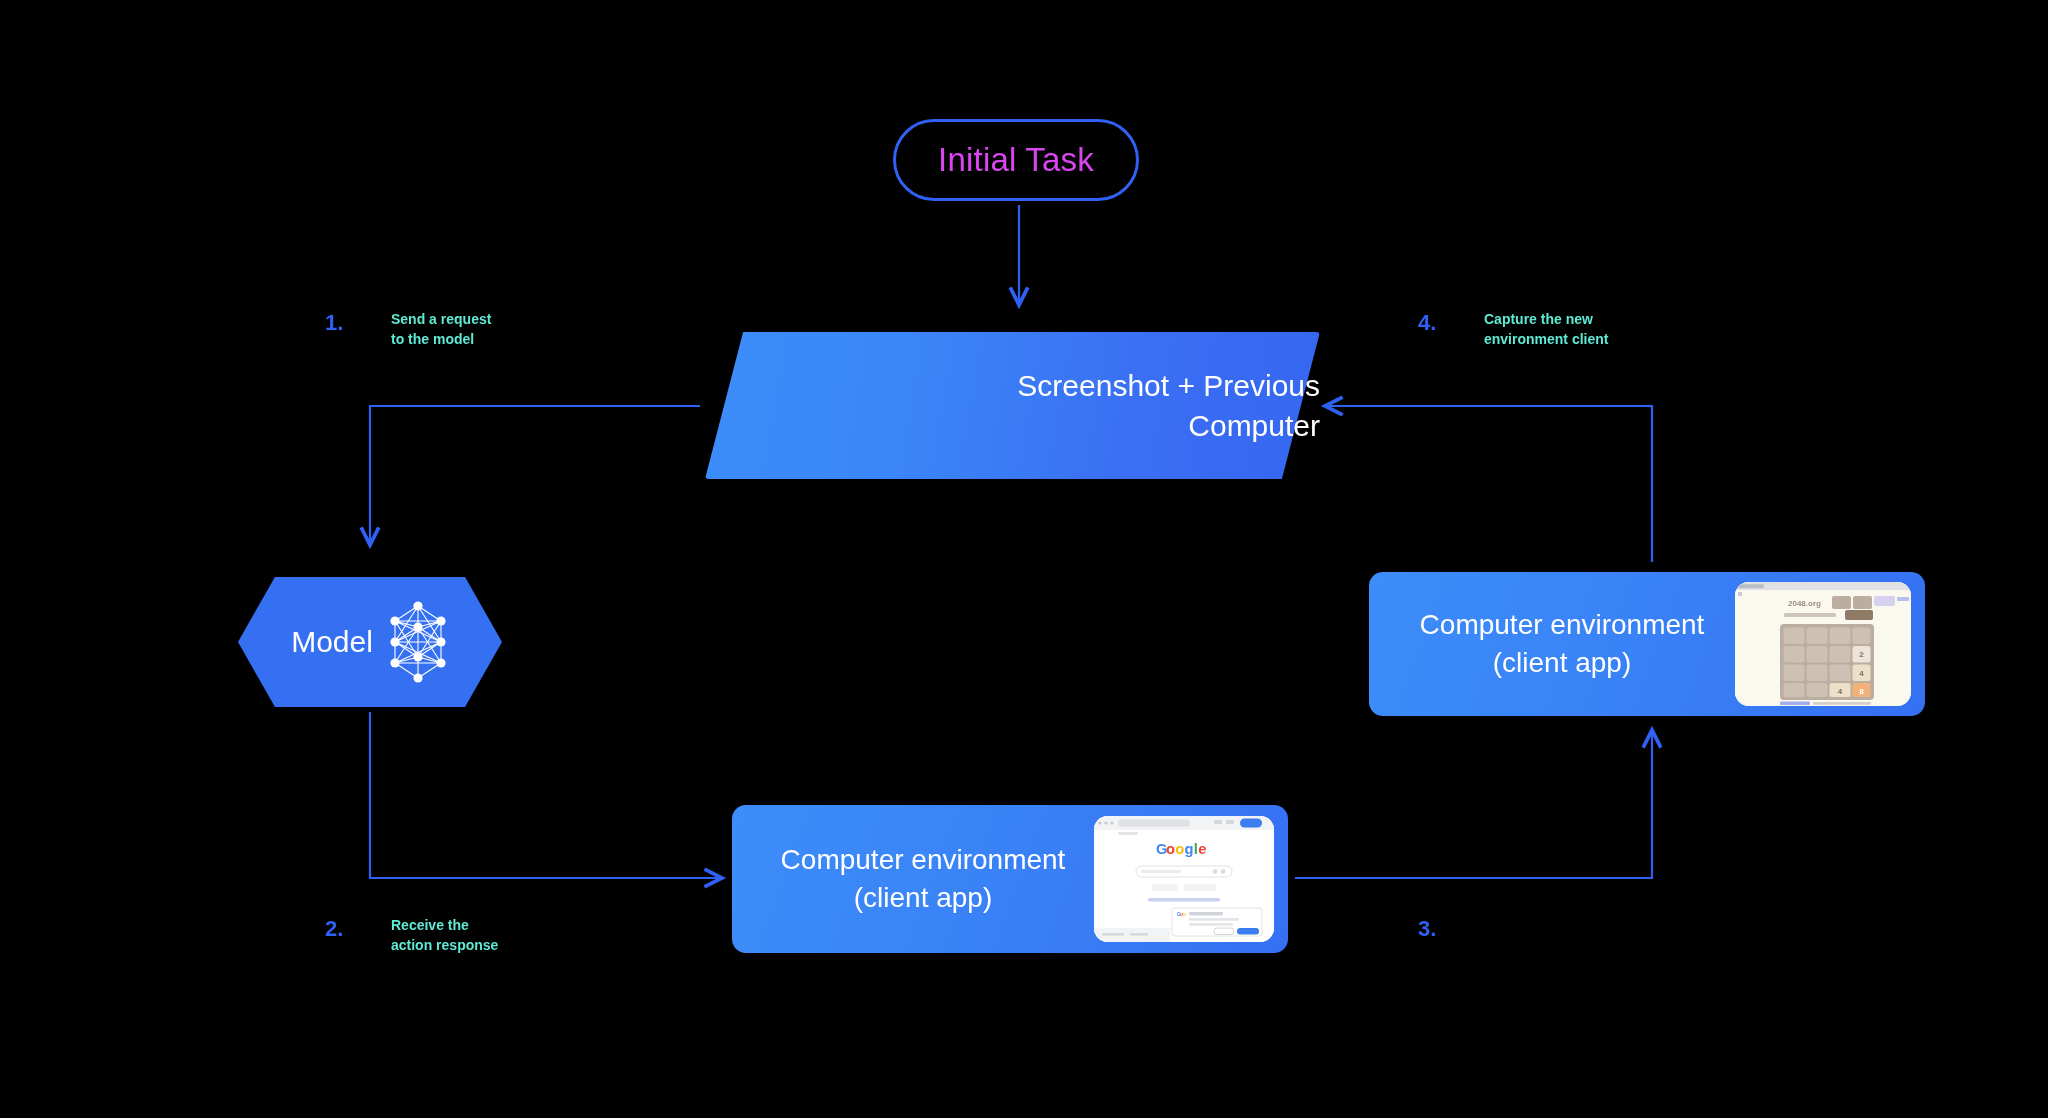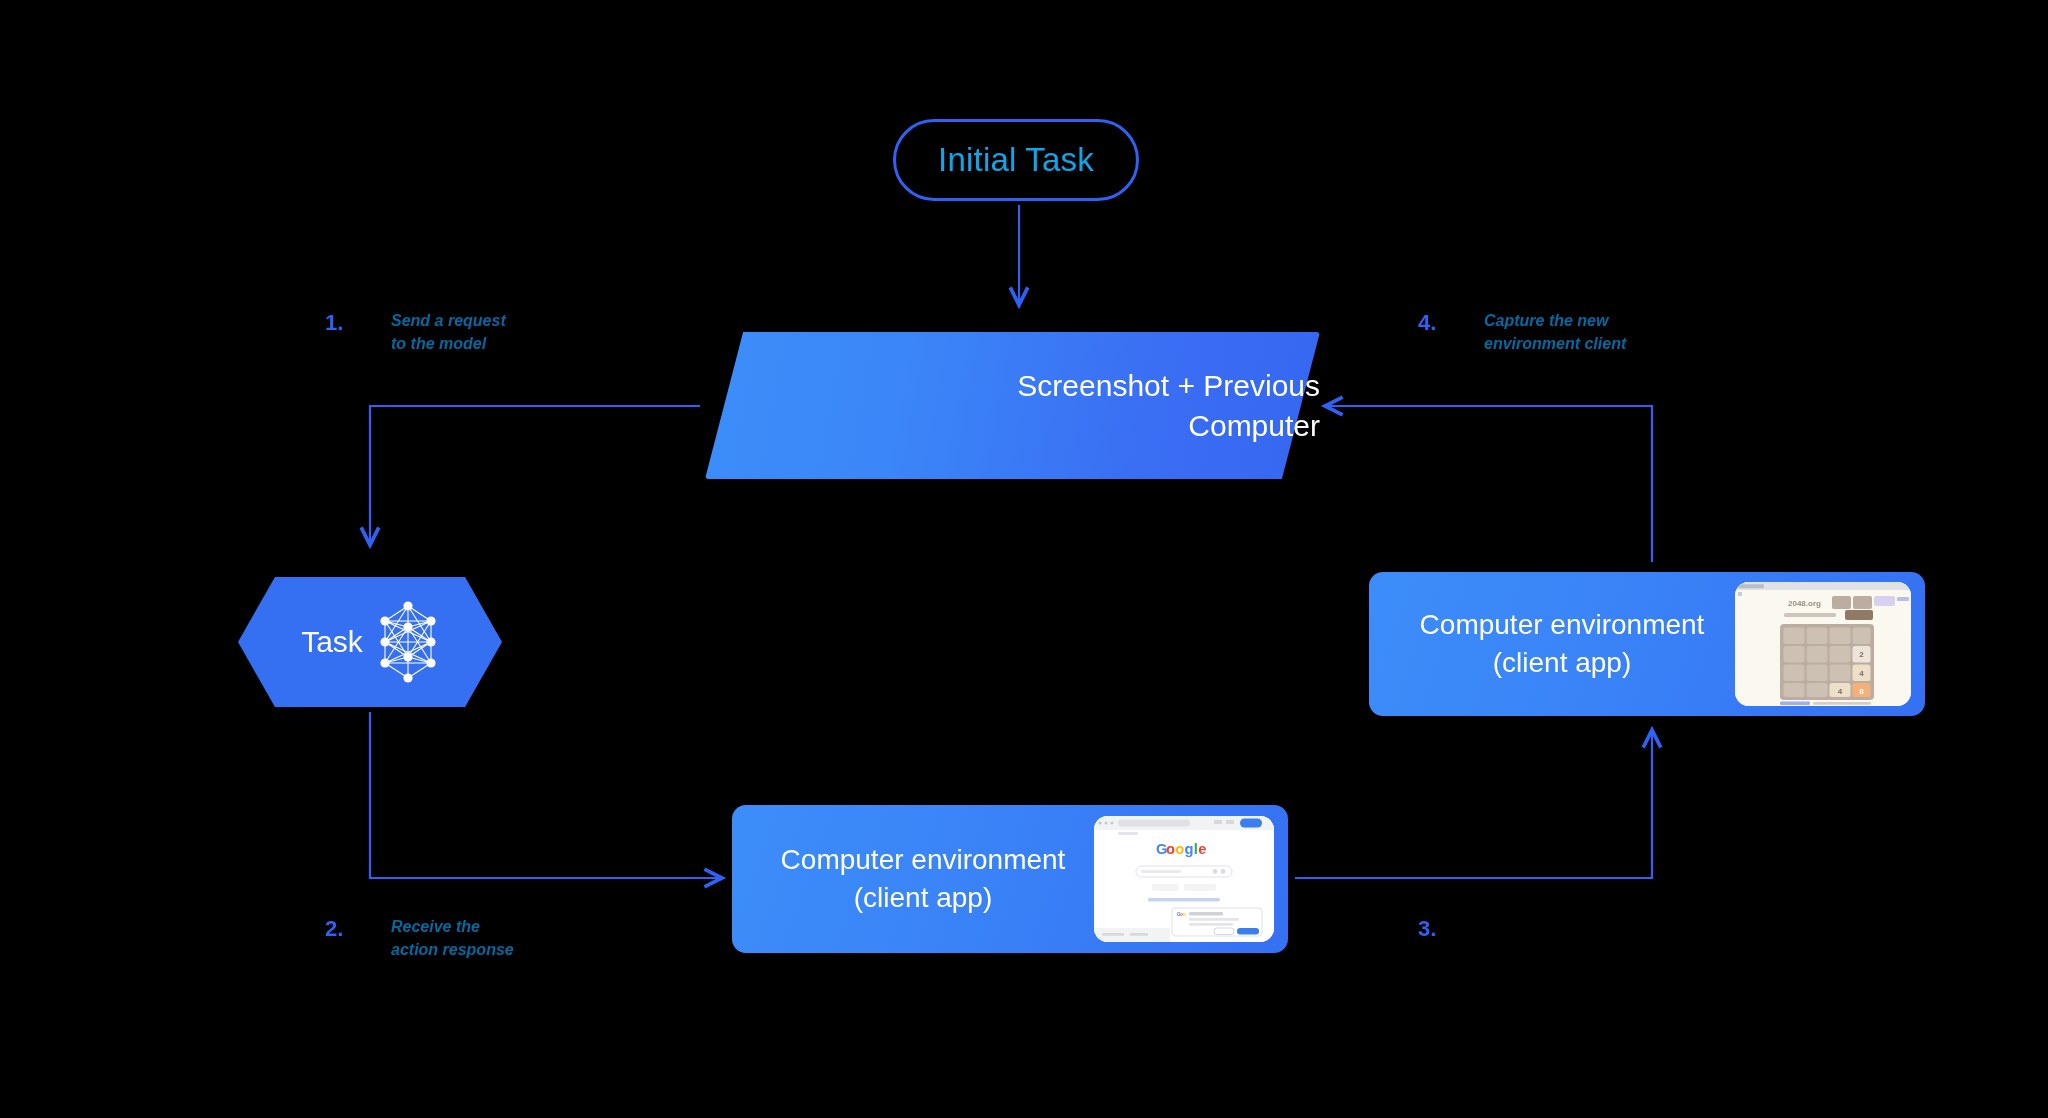--- a/index.html
+++ b/index.html
@@ -26,21 +26,21 @@
     width: 246px;
     height: 82px;
     border: 3px solid #2f61f5;
     border-radius: 41px;
     box-sizing: border-box;
     display: flex;
     align-items: center;
     justify-content: center;
   }
   .pill-label {
-    color: #0ea5e9;
+    color: #d946ef;
     font-size: 33px;
     letter-spacing: 0.2px;
     white-space: nowrap;
   }
 
   
   .parallelogram {
     position: absolute;
     left: 705px;
     top: 332px;
@@ -134,26 +134,25 @@
     gap: 0px;
   }
   .step-num {
     color: #2f61f5;
     font-size: 22px;
     font-weight: bold;
     width: 66px;
     flex: 0 0 auto;
   }
   .step-text {
-    color: #0369a1;
-    font-size: 16px;
+    color: #5eead4;
+    font-size: 14px;
     font-weight: bold;
     line-height: 1.42;
     white-space: pre-line;
-    font-style: italic;
   }
   .step-1 { left: 325px; top: 310px; }
   .step-4 { left: 1418px; top: 310px; }
   .step-2 { left: 325px; top: 916px; }
   .step-3 { left: 1418px; top: 916px; }
 
   
   #connectors {
     position: absolute;
     left: 0; top: 0;
@@ -192,21 +191,21 @@
     <div class="shape"></div>
     <div class="ptext">
       <span>Screenshot + Previous</span>
       <span>Computer</span>
     </div>
   </div>
 
   <div class="hexagon">
     <div class="hshape"></div>
     <div class="hinner">
-      <span class="hlabel">Task</span>
+      <span class="hlabel">Model</span>
       <svg class="nn-icon" viewBox="0 0 62 86">
         <g stroke="#ffffff" stroke-width="1.1" fill="none">
           <path d="M31,7 L8,22 M31,7 L54,22 M31,7 L31,28 M31,7 L8,43 M31,7 L54,43"></path>
           <path d="M8,22 L31,28 M8,22 L54,22 M8,22 L31,58 M8,22 L54,43 M8,22 L8,43"></path>
           <path d="M54,22 L31,28 M54,22 L8,43 M54,22 L31,58 M54,22 L54,43"></path>
           <path d="M31,28 L8,43 M31,28 L54,43 M31,28 L31,58 M31,28 L8,64 M31,28 L54,64"></path>
           <path d="M8,43 L31,58 M8,43 L54,64 M8,43 L8,64 M8,43 L54,43"></path>
           <path d="M54,43 L31,58 M54,43 L8,64 M54,43 L54,64"></path>
           <path d="M31,58 L8,64 M31,58 L54,64 M31,58 L31,79"></path>
           <path d="M8,64 L31,79 M8,64 L54,64 M54,64 L31,79"></path>

